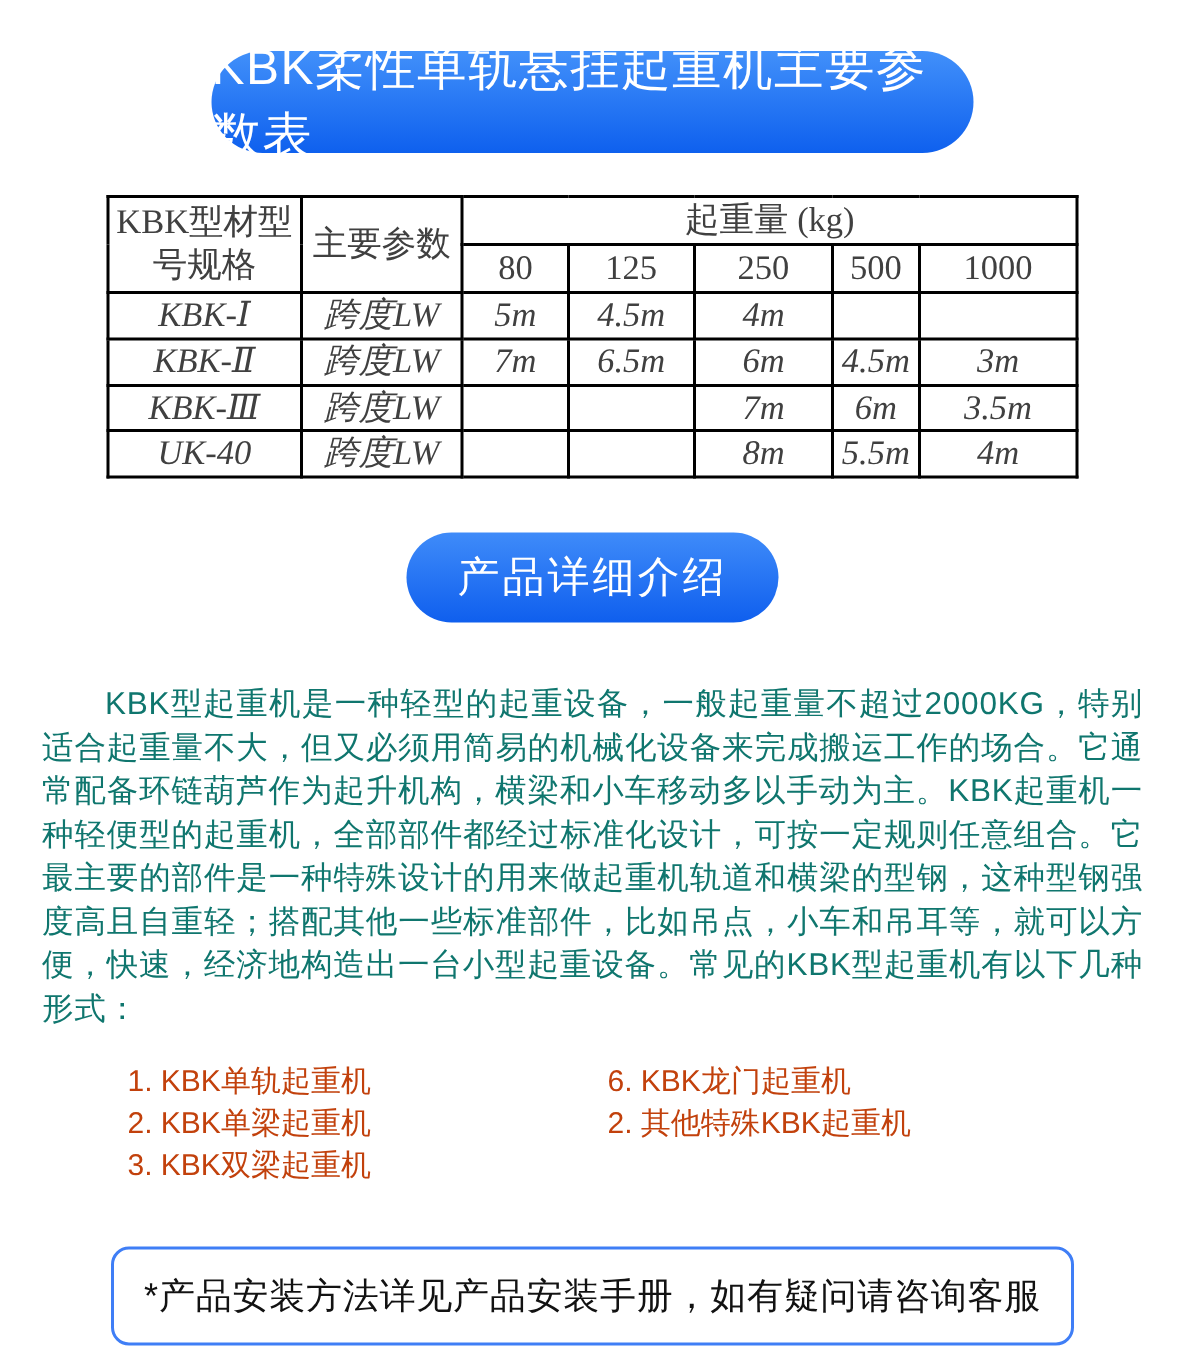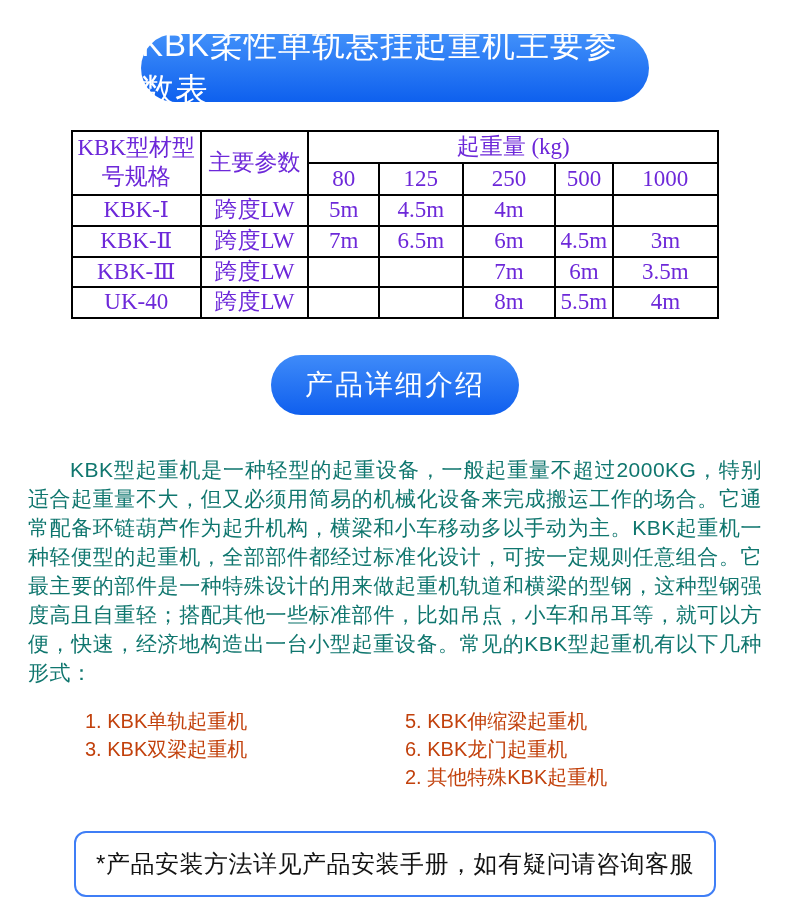--- a/index.html
+++ b/index.html
@@ -27,32 +27,32 @@
   }
 
   
   table.param-table {
     width: 648px;
     margin: 28px auto 0;
     border-collapse: collapse;
     table-layout: fixed;
     font-family: "Liberation Serif", "DejaVu Serif", serif;
     font-size: 23px;
-    color: #6d28d9;
+    color: #404040;
     text-align: center;
   }
   table.param-table th,
   table.param-table td {
     border: 2px solid #000000;
     font-weight: normal;
     padding: 0 2px;
     line-height: 1.25;
   }
   table.param-table thead tr { height: 32px; }
-  table.param-table tbody tr { height: 30px; }
+  table.param-table tbody tr { height: 30px; font-style: italic; }
 
   
   .section-btn {
     width: 248px;
     height: 60px;
     margin: 36px auto 0;
     border: none;
     border-radius: 30px;
     background: linear-gradient(180deg, #3f8bf9 0%, #0f5fee 100%);
     display: flex;
@@ -177,24 +177,24 @@
 
 <div class="section-btn">
   <span>产品详细介绍</span>
 </div>
 
 <p class="intro">KBK型起重机是一种轻型的起重设备，一般起重量不超过2000KG，特别适合起重量不大，但又必须用简易的机械化设备来完成搬运工作的场合。它通常配备环链葫芦作为起升机构，横梁和小车移动多以手动为主。KBK起重机一种轻便型的起重机，全部部件都经过标准化设计，可按一定规则任意组合。它最主要的部件是一种特殊设计的用来做起重机轨道和横梁的型钢，这种型钢强度高且自重轻；搭配其他一些标准部件，比如吊点，小车和吊耳等，就可以方便，快速，经济地构造出一台小型起重设备。常见的KBK型起重机有以下几种形式：</p>
 
 <div class="type-list">
   <ul>
     <li>1. KBK单轨起重机</li>
+    <li>2. KBK单梁起重机</li>
     <li>3. KBK双梁起重机</li>
   </ul>
   <ul>
-    <li>5. KBK伸缩梁起重机</li>
     <li>6. KBK龙门起重机</li>
     <li>2. 其他特殊KBK起重机</li>
   </ul>
 </div>
 
 <div class="footer-note">
   <span>*产品安装方法详见产品安装手册，如有疑问请咨询客服</span>
 </div>
 
 </body></html>

